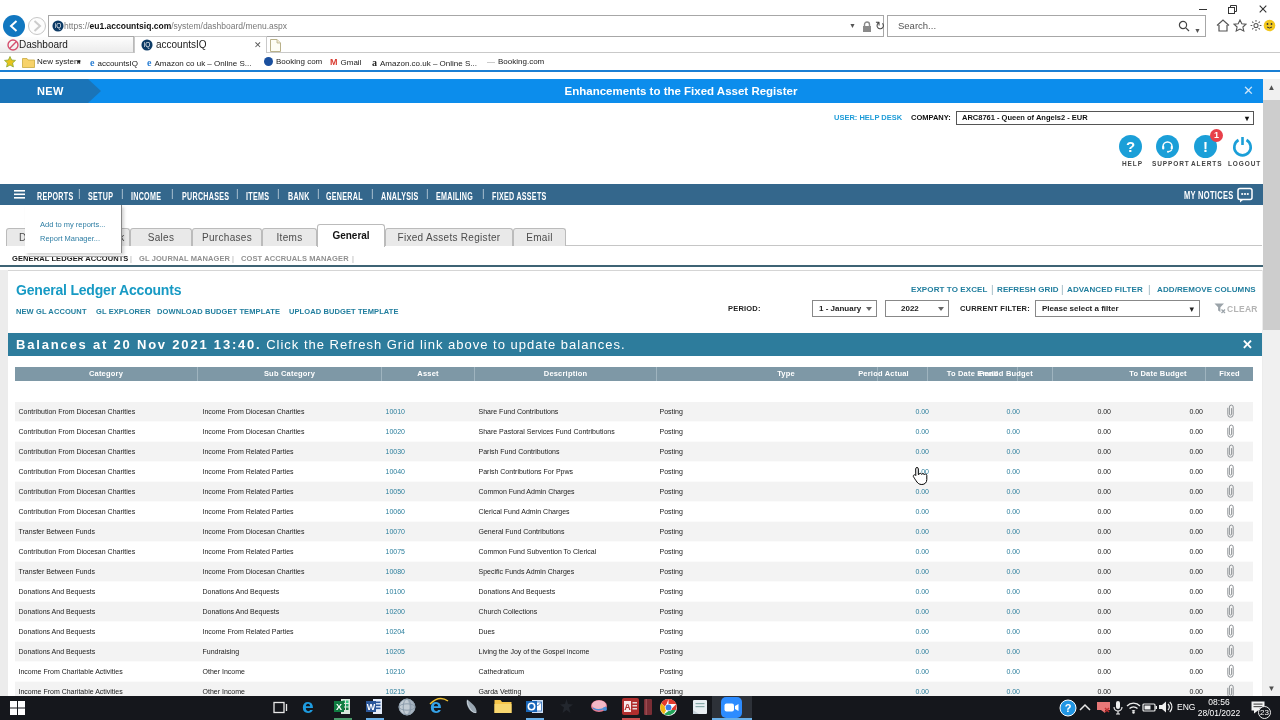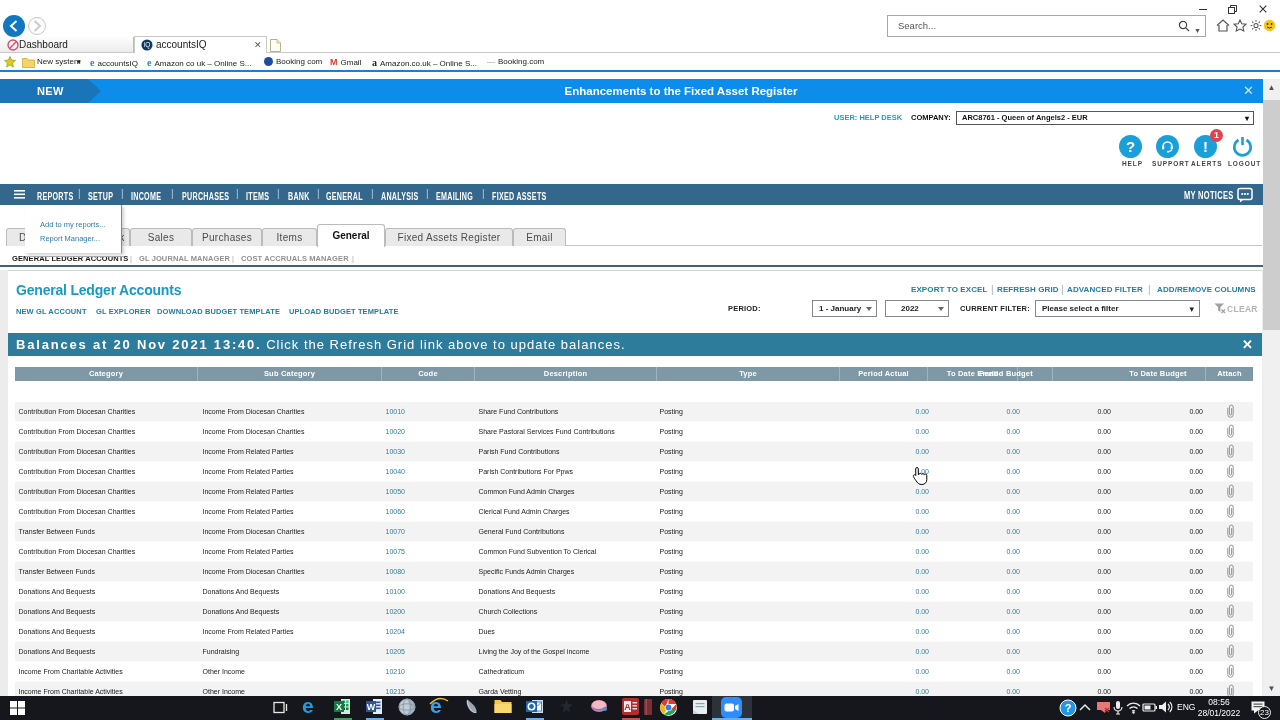--- a/index.html
+++ b/index.html
@@ -99,20 +99,33 @@
 <div id="backbtn">
       <svg width="14" height="14" viewBox="0 0 14 14" style="position:absolute;left:4px;top:4px">
         <path d="M9.5 2 L4 7 L9.5 12" fill="none" stroke="#fff" stroke-width="2"></path>
       </svg>
     </div>
 <div id="fwdbtn">
       <svg width="14" height="14" viewBox="0 0 14 14" style="position:absolute;left:1px;top:1px">
         <path d="M4.5 2 L10 7 L4.5 12" fill="none" stroke="#ccc" stroke-width="2"></path>
       </svg>
     </div>
+<div id="urlbox">
+  <svg width="12" height="12" viewBox="0 0 13 13" style="position:absolute;left:3px;top:4px">
+        <circle cx="6.5" cy="6.5" r="6" fill="#0d3b66"></circle>
+        <text x="6.5" y="9" font-size="7" fill="#fff" text-anchor="middle" font-family="Liberation Sans">iQ</text>
+      </svg>
+  <span style="position:absolute;left:15px;top:5px;font-size:8.5px;color:#777">https://<b style="color:#111;font-weight:bold">eu1.accountsiq.com</b>/system/dashboard/menu.aspx</span>
+  <span style="position:absolute;left:800px;top:6px;color:#555;font-size:7px">▼</span>
+  <svg width="10" height="12" viewBox="0 0 10 12" style="position:absolute;left:813px;top:5px">
+        <rect x="1" y="5" width="8" height="6" fill="#8a8a8a"></rect>
+        <path d="M2.5 5 L2.5 3.5 A2.5 2.5 0 0 1 7.5 3.5 L7.5 5" fill="none" stroke="#8a8a8a" stroke-width="1.4"></path>
+      </svg>
+  <span style="position:absolute;left:826px;top:3px;color:#444;font-size:12px">↻</span>
+</div>
 <div id="searchbox">Search...
   <svg width="13" height="13" viewBox="0 0 13 13" style="position:absolute;left:290px;top:4px">
         <circle cx="5" cy="5" r="3.6" fill="none" stroke="#444" stroke-width="1.2"></circle>
         <line x1="7.8" y1="7.8" x2="11" y2="11" stroke="#444" stroke-width="1.2"></line>
       </svg>
   <span style="position:absolute;left:306px;top:5px;color:#555;font-size:7px">▼</span>
 </div>
 <svg class="tbicon" style="left:1216px" width="14" height="13" viewBox="0 0 14 13">
       <path d="M1 6.5 L7 1 L13 6.5 M3 6 L3 12 L11 12 L11 6" fill="none" stroke="#555" stroke-width="1.2"></path>
     </svg>
@@ -289,28 +302,28 @@
 
   <div id="bluebar"><span style="margin-left:8px"><b>Balances at 20 Nov 2021 13:40.</b> Click the Refresh Grid link above to update balances.</span>
     <span id="bluebarx">✕</span>
   </div>
  </div>
 </div>
 
 <div id="thead">
     <div class="th" style="left:0;width:183px">Category</div>
     <div class="th" style="left:183px;width:184px">Sub Category</div>
-    <div class="th" style="left:367px;width:93px">Code</div>
+    <div class="th" style="left:367px;width:93px">Asset</div>
     <div class="th" style="left:460px;width:182px">Description</div>
-    <div class="th" style="left:642px;width:183px">Type</div>
+    <div class="th" style="left:680px;width:183px">Type</div>
     <div class="th" style="left:825px;width:88px">Period Actual</div>
     <div class="th" style="left:913px;width:90px">To Date Email</div>
     <div class="th" style="left:945px;width:93px">Period Budget</div>
     <div class="th" style="left:1096px;width:95px">To Date Budget</div>
-    <div class="th" style="left:1191px;width:47px;border-right:none">Attach</div>
+    <div class="th" style="left:1191px;width:47px;border-right:none">Fixed</div>
  </div>
 
 <div id="tbody">
 <div class="row" style="top:402px;background:#f3f3f3">
         <span class="c" style="left:3.5px">Contribution From Diocesan Charities</span>
         <span class="c" style="left:187.5px">Income From Diocesan Charities</span>
         <span class="c lk" style="left:370.5px">10010</span>
         <span class="c" style="left:463.5px">Share Fund Contributions</span>
         <span class="c" style="left:644.5px">Posting</span>
         <span class="c n lk" style="left:824px;width:90px">0.00</span>

